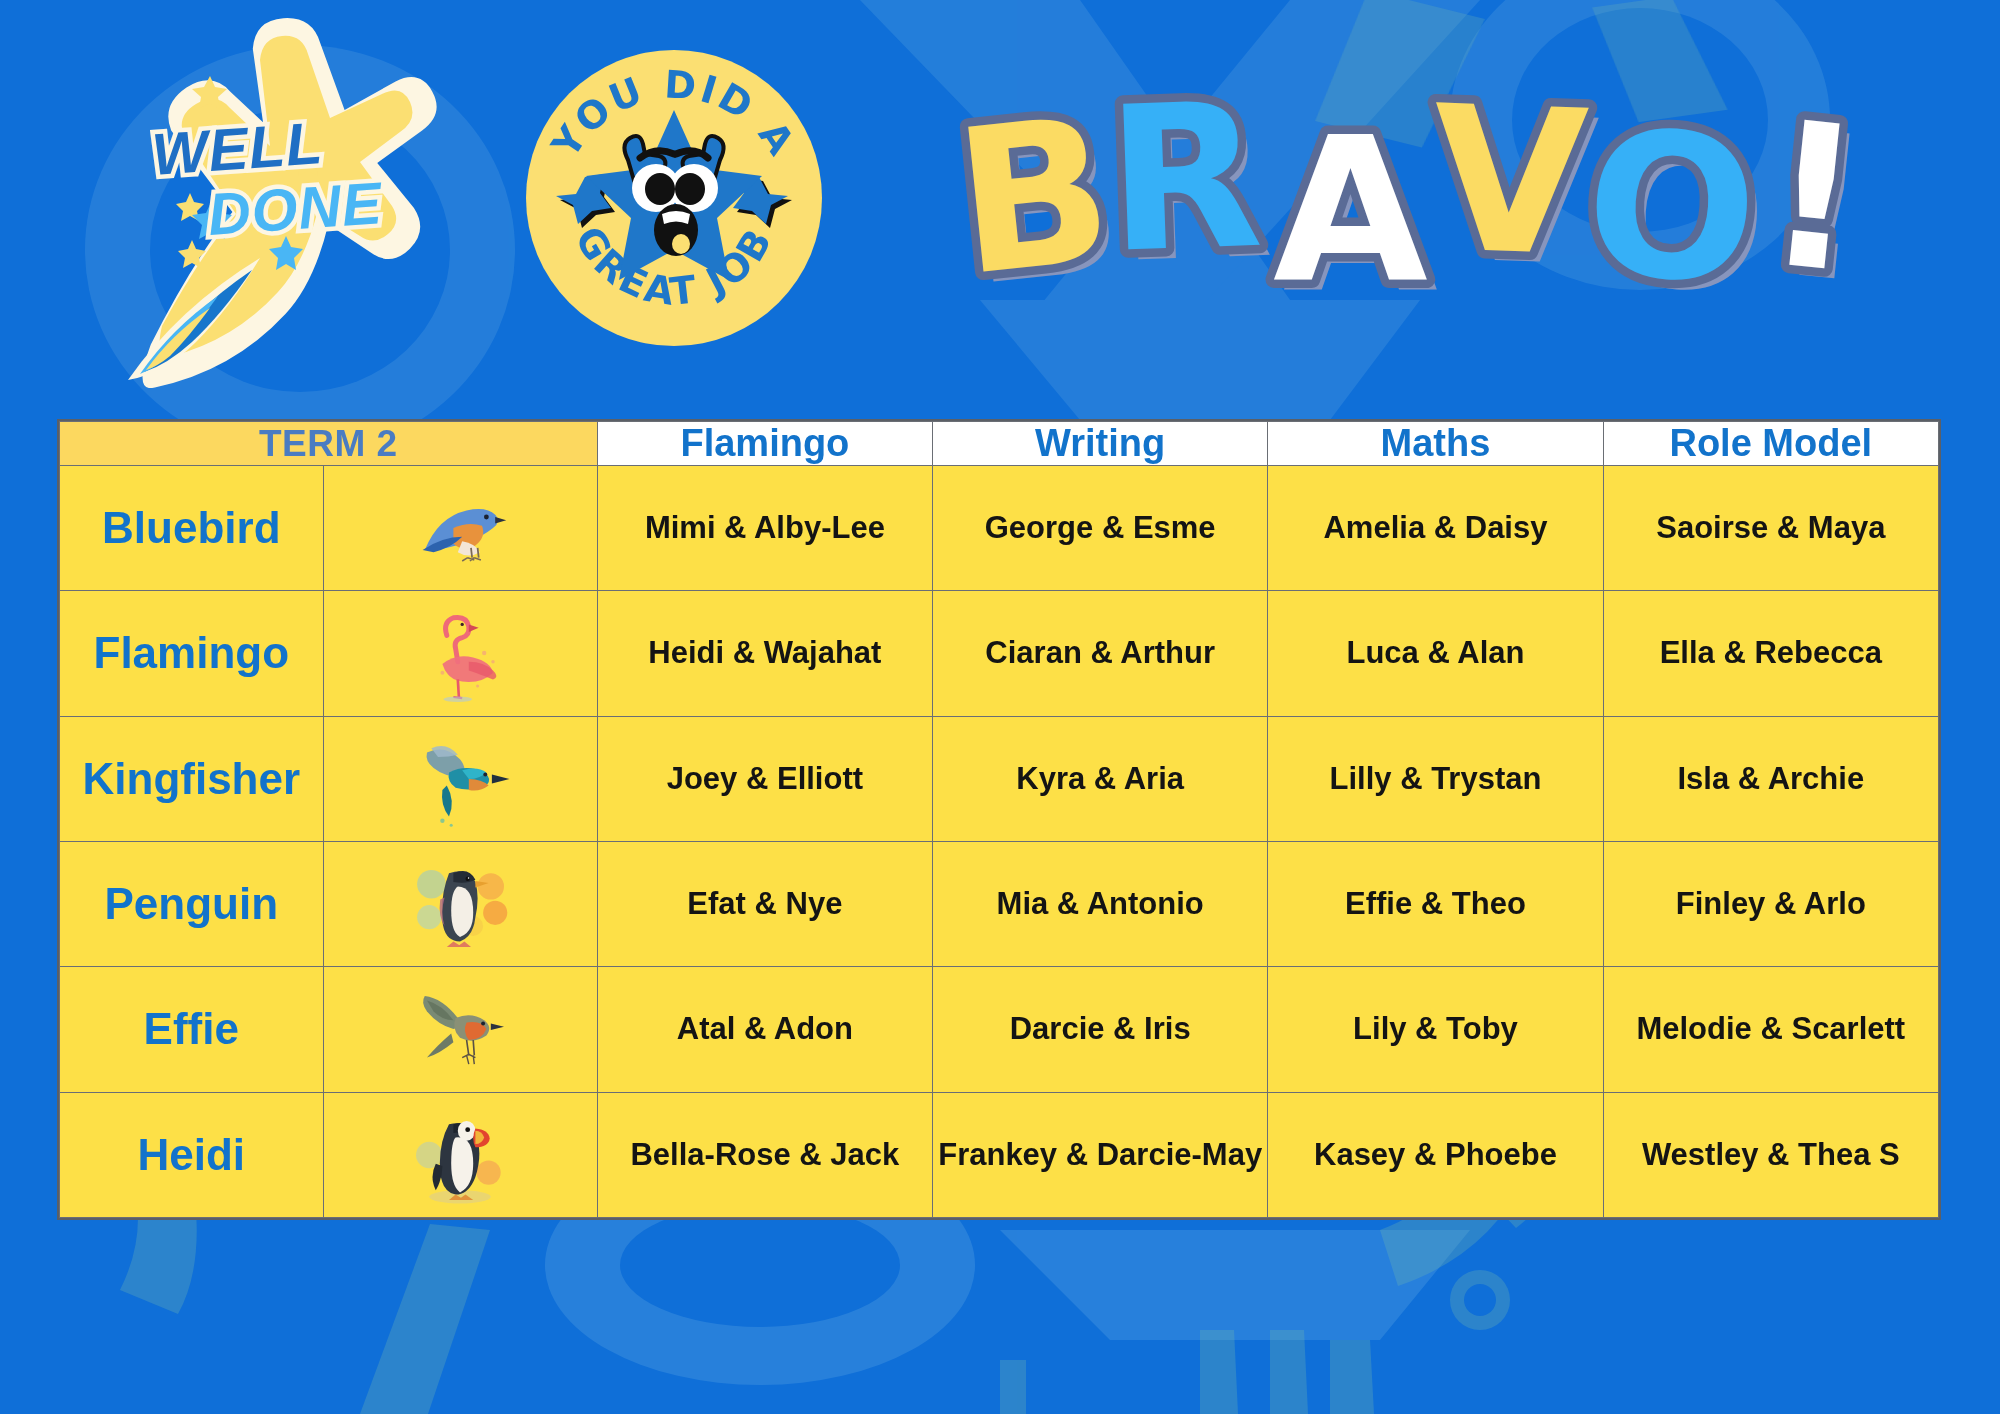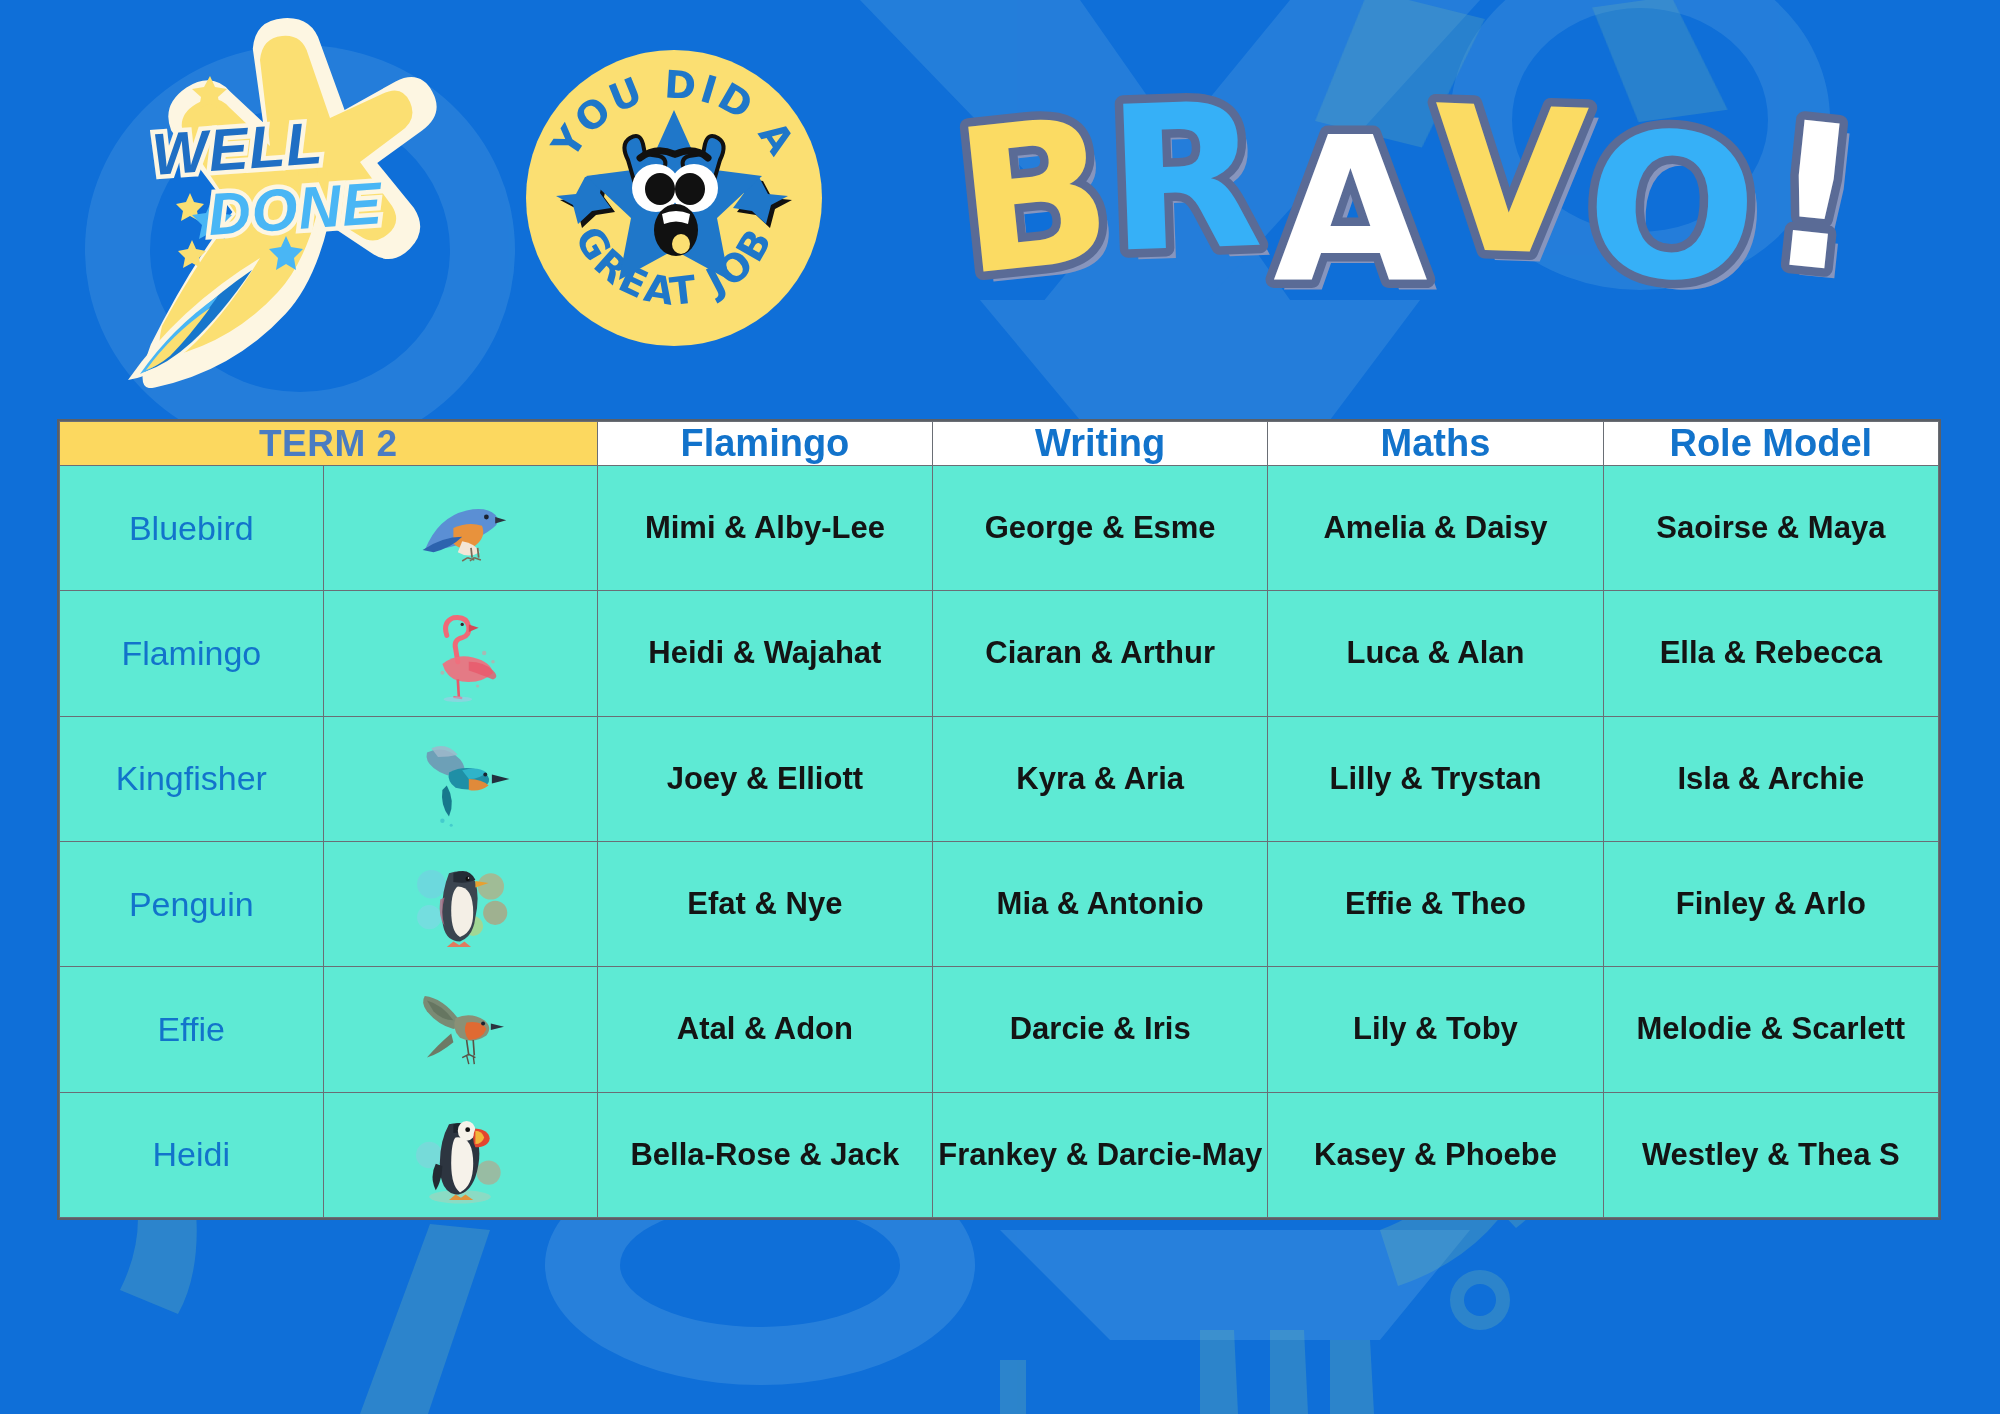--- a/index.html
+++ b/index.html
@@ -45,34 +45,34 @@
     position:absolute; left:945px; top:40px; width:1000px; height:300px;
   }
 
   
   #table-wrap{
     position:absolute; left:57px; top:419px; width:1884px; height:801px;
     z-index:10; background:#ffffff; border:2px solid #5b5f66;
   }
   table#awards{
     width:100%; height:100%; border-collapse:collapse; table-layout:fixed;
-    background:#5eead4;
+    background:#fde047;
   }
   table#awards td, table#awards th{
     border:1.5px solid #6a6e75; padding:0; text-align:center; vertical-align:middle;
   }
   th.term-head{
     background:#fcd85f; color:#4a7cc2; font-size:37px; font-weight:bold;
     letter-spacing:.5px;
   }
   th.subj-head{
     background:#ffffff; color:#1273cb; font-size:38px; font-weight:bold;
   }
   td.bird-name{
-    color:#1273cb; font-size:34px; font-weight:normal; text-align:left;
+    color:#1273cb; font-size:44px; font-weight:bold; text-align:left;
     padding-left:14px; white-space:nowrap;
   }
   td.bird-pic{ width:260px; }
   td.pupils{ color:#141414; font-size:31px; font-weight:bold; line-height:1.18;
              padding:4px 8px; }
   .birdbox{ width:110px; height:110px; margin:0 auto; display:block; }
 
   
   col.c-name{ width:250px; }
   col.c-pic { width:260px; }

